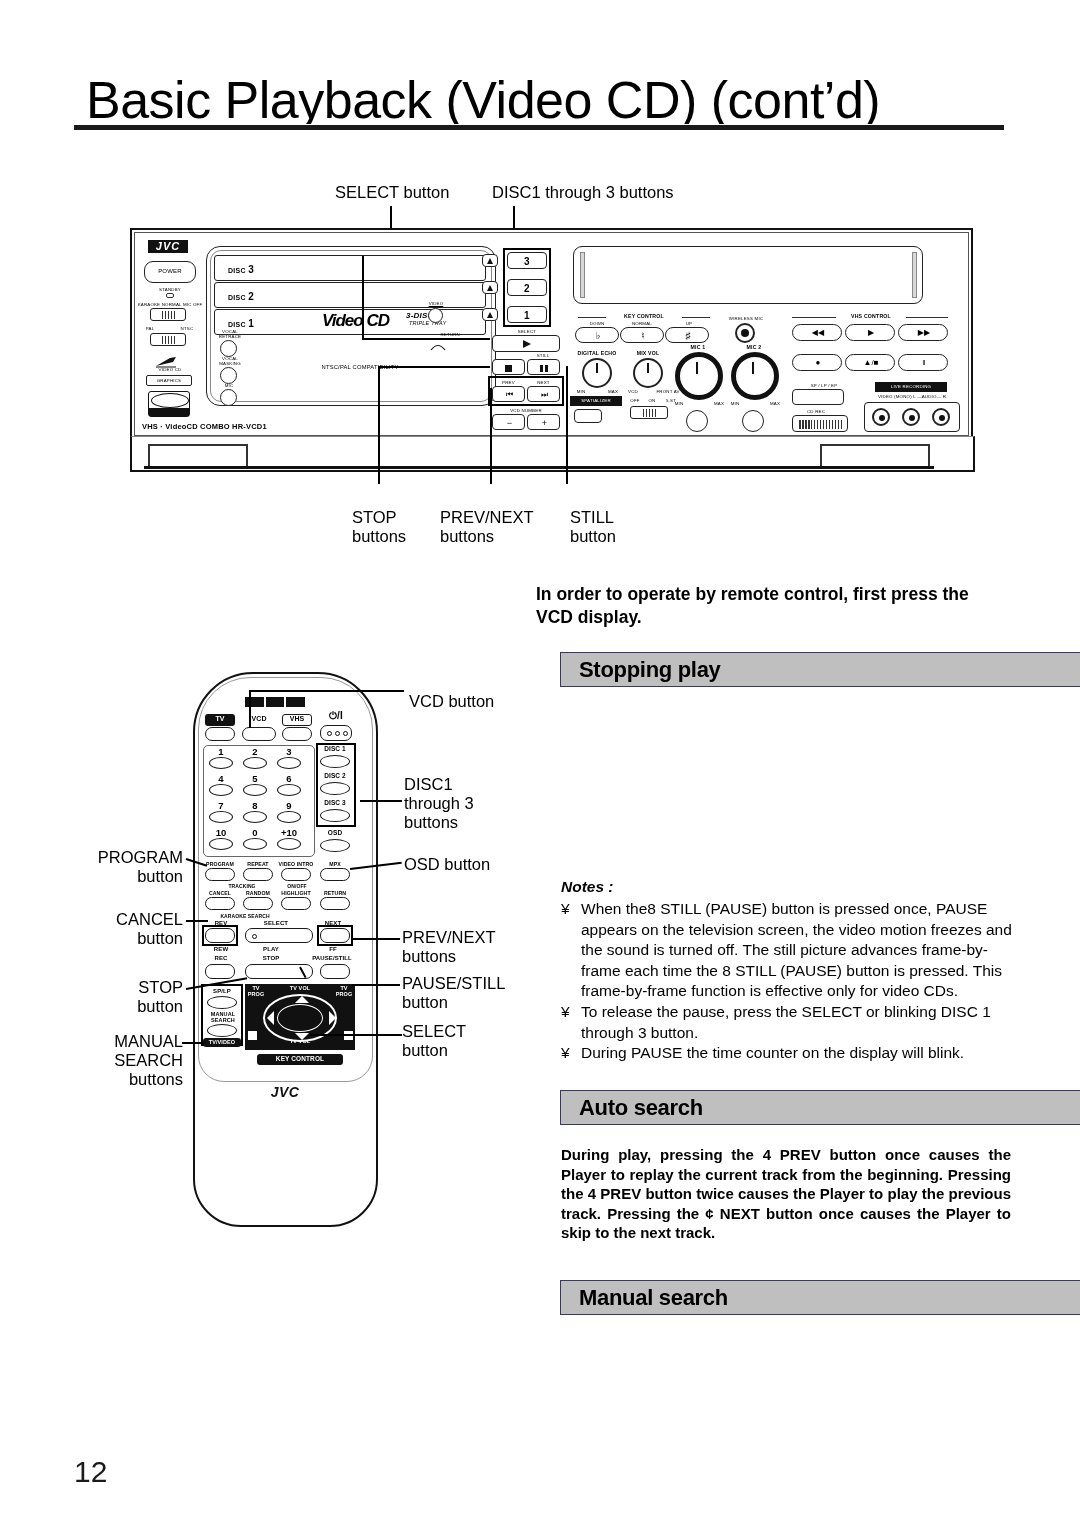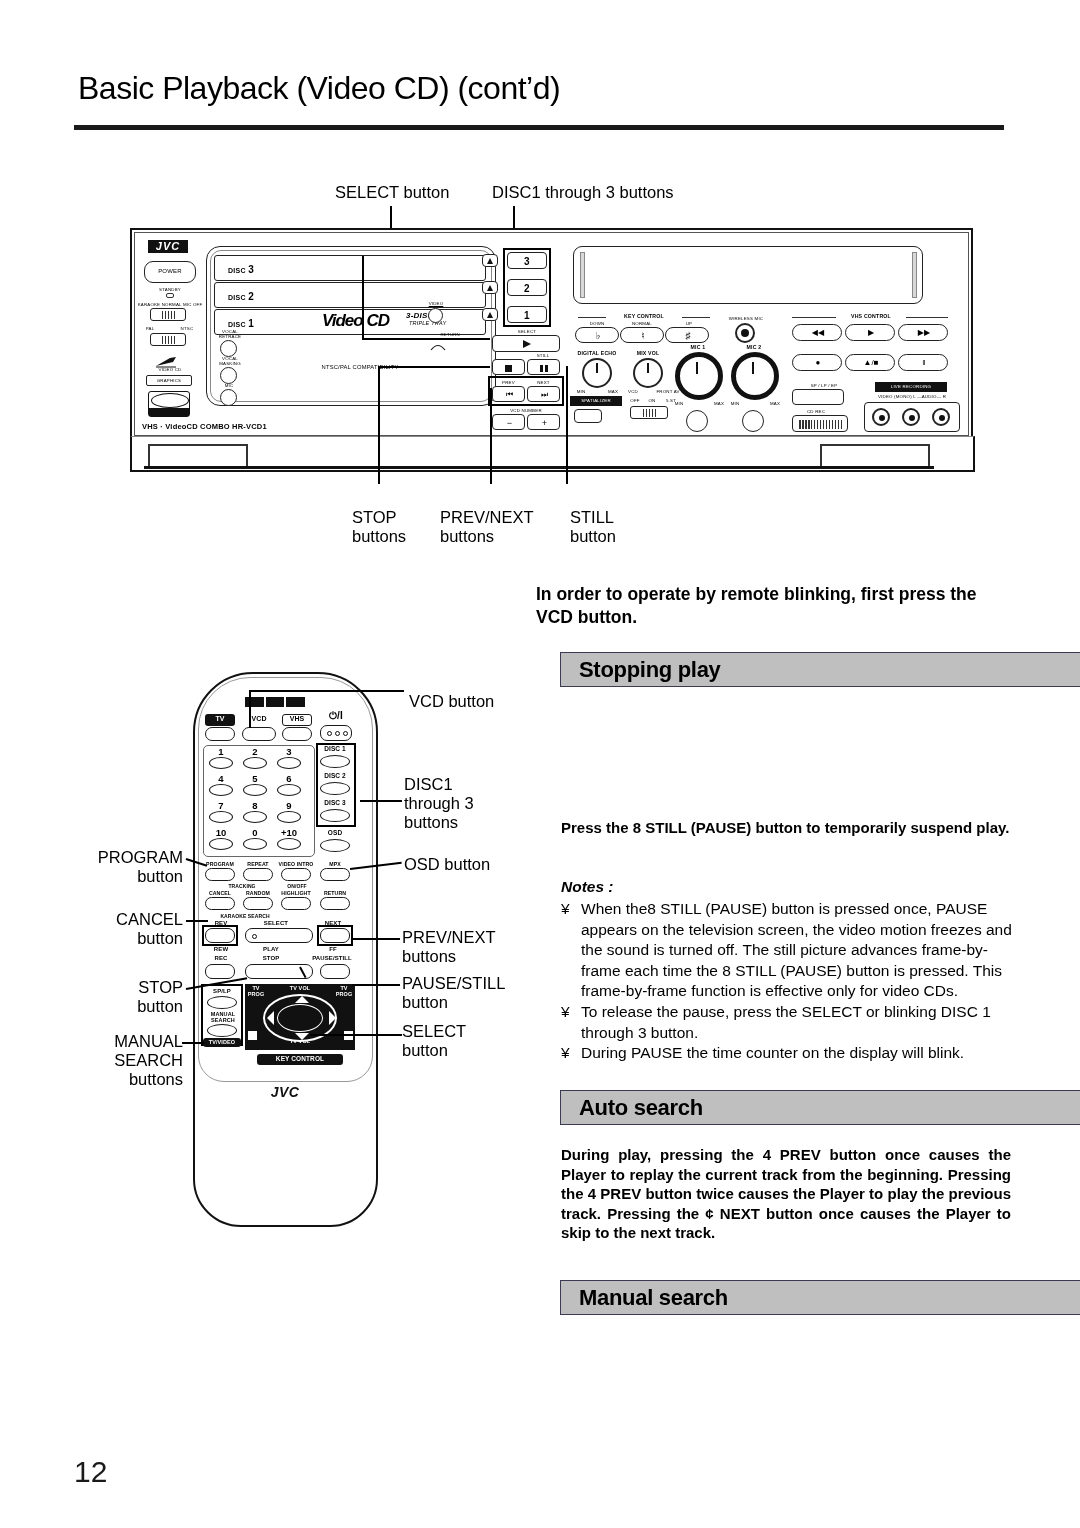--- a/index.html
+++ b/index.html
@@ -9,22 +9,22 @@
     background:#ffffff;
     font-family:"Liberation Sans", sans-serif;
     color:#000;
     position:relative;
     overflow:hidden;
   }
   .page { position:absolute; inset:0; }
 
   
   #page-title {
-    position:absolute; left:78px; top:70px;
-    font-size:32px; font-weight:400; letter-spacing:-0.5px;
+    position:absolute; left:86px; top:70px;
+    font-size:52px; font-weight:400; letter-spacing:-0.5px;
     white-space:nowrap;
     font-family:"Liberation Sans", sans-serif;
   }
   #title-rule {
     position:absolute; left:74px; top:124px; width:930px; height:6px;
     background:#1a1a1a;
     border-top:1px solid #fff;
   }
 
   
@@ -400,27 +400,26 @@
   </div>
   <div class="blabel" style="left:440px; top:508px;">
     <span>PREV/NEXT</span><br>
     <span>buttons</span>
   </div>
   <div class="blabel" style="left:570px; top:508px;">
     <span>STILL</span><br>
     <span>button</span>
   </div>
 
-  <div id="intro">In order to operate by remote blinking, first press the VCD button.</div>
+  <div id="intro">In order to operate by remote control, first press the VCD display.</div>
 
   <div class="sec-head" style="top:652px;">
     <span>Stopping play</span>
   </div>
 
-  <div class="sec-body" style="top:818px;">Press the 8 STILL (PAUSE) button to temporarily suspend play.</div>
 
   <div class="notes-title" style="top:878px;">Notes :</div>
   <div class="note-row" style="top:899px;">
     <span class="note-bullet">¥</span>
     <span class="note-text">When the8 STILL (PAUSE) button is pressed once,  PAUSE appears on the television screen, the video motion freezes and the sound is turned off. The still picture advances frame-by-frame each time the 8 STILL (PAUSE) button is pressed. This frame-by-frame function is effective only for video CDs.</span>
   </div>
   <div class="note-row" style="top:1002px;">
     <span class="note-bullet">¥</span>
     <span class="note-text">To release the pause, press the SELECT or blinking DISC 1 through 3 button.</span>
   </div>

